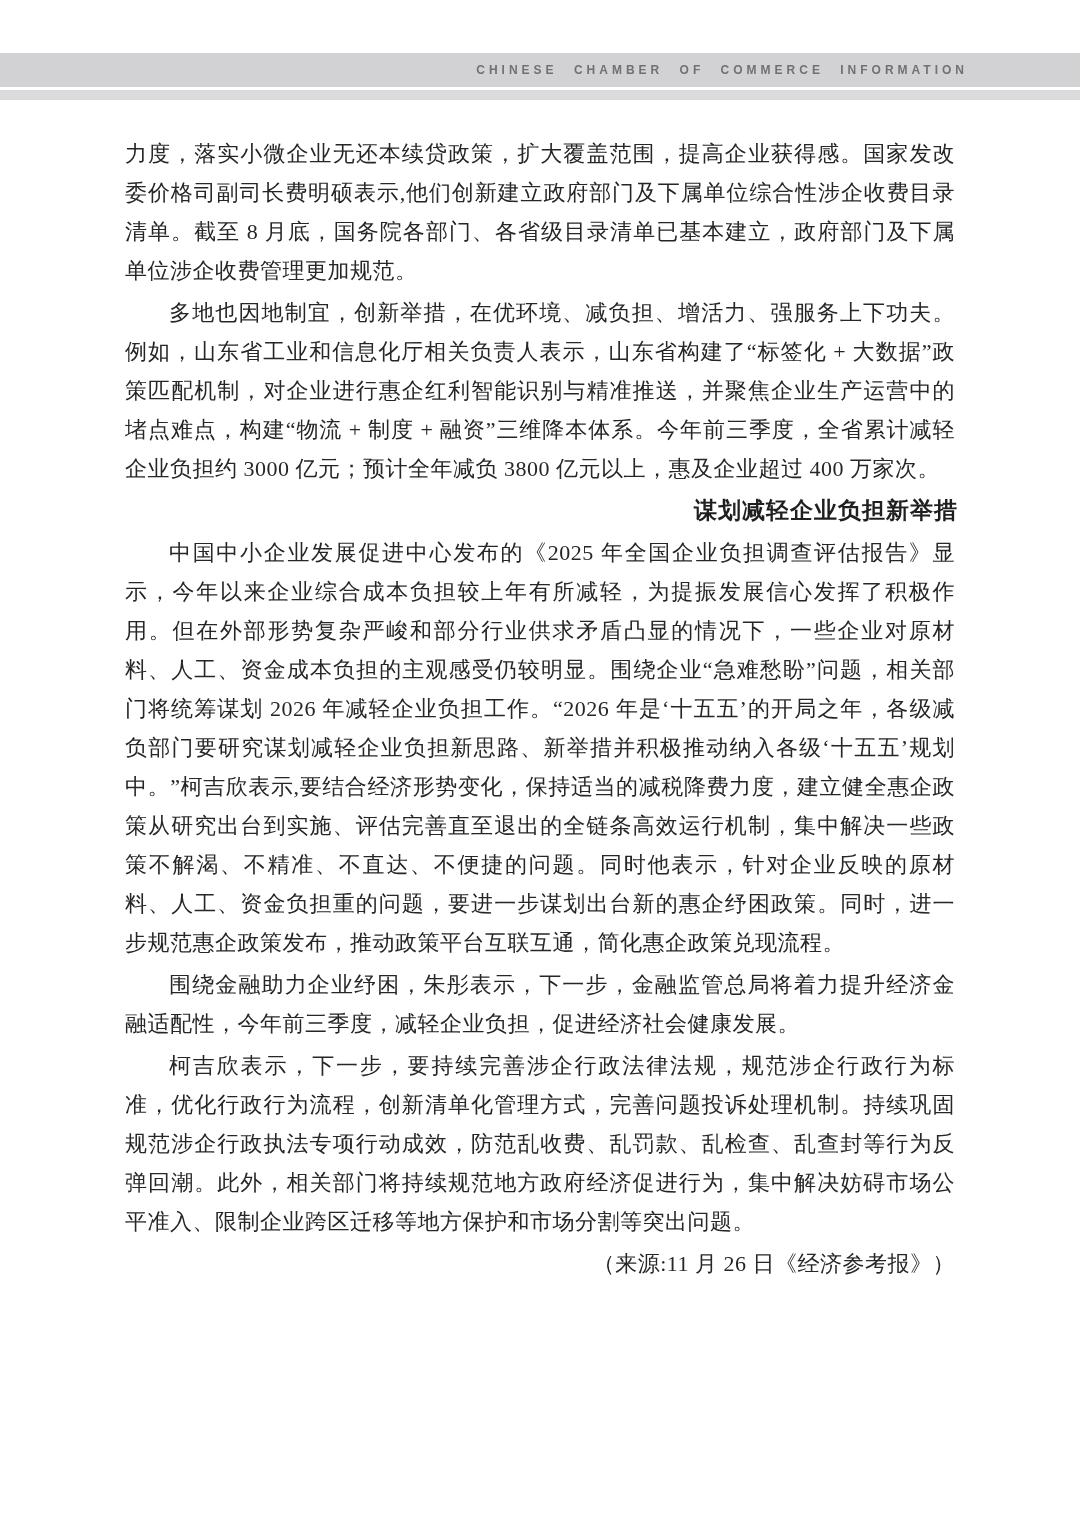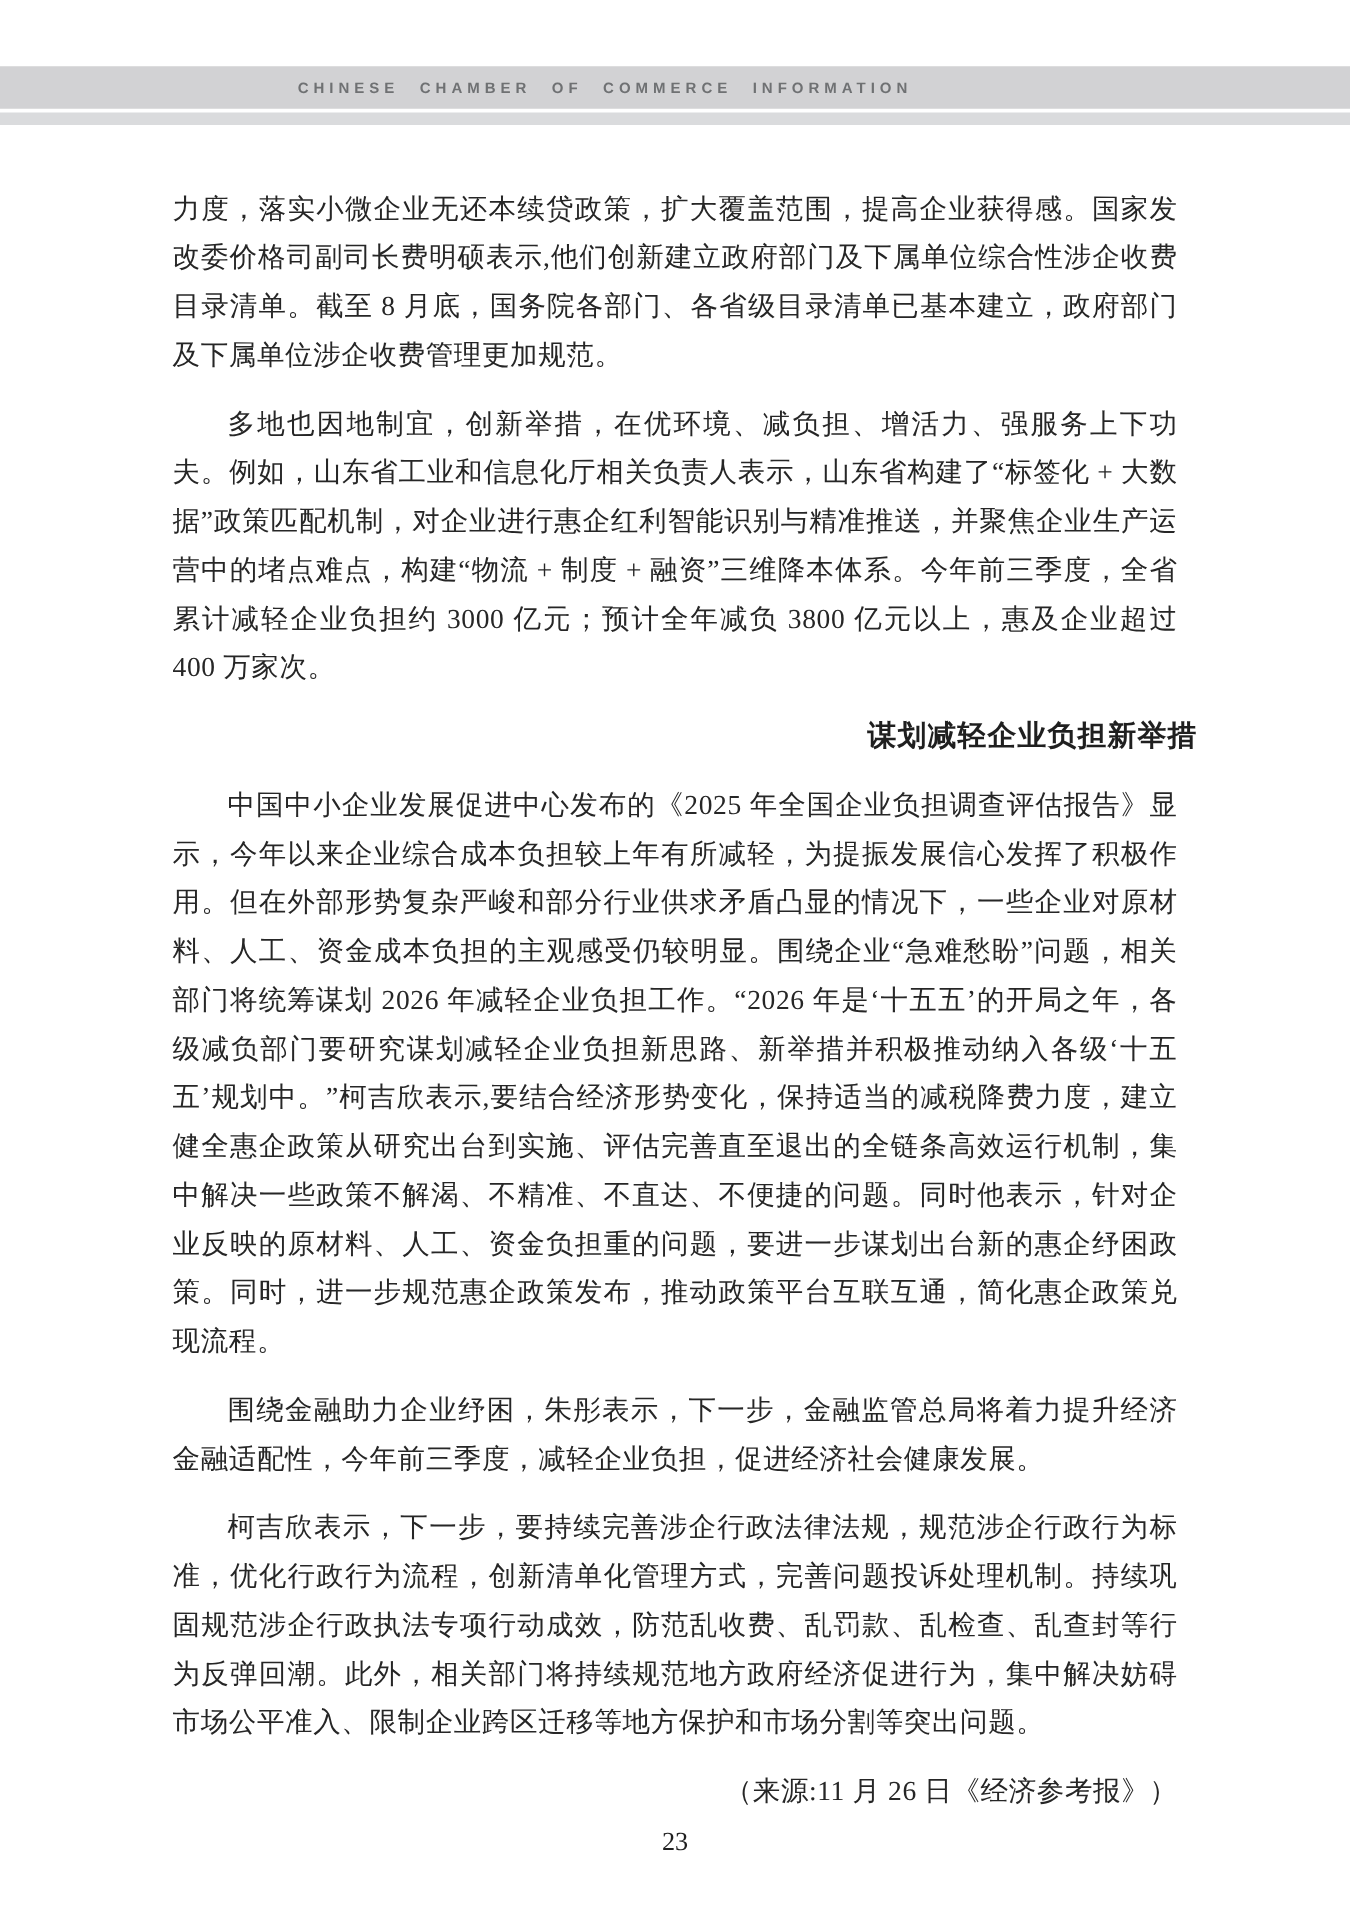--- a/index.html
+++ b/index.html
@@ -18,21 +18,21 @@
   
   .header-band {
     position: absolute;
     left: 0;
     top: 53px;
     width: 1080px;
     height: 34px;
     background: #d2d2d4;
     display: flex;
     align-items: center;
-    justify-content: center;
+    justify-content: flex-end;
   }
   .header-title {
     font-family: "Liberation Sans", "DejaVu Sans", sans-serif;
     font-size: 12px;
     font-weight: bold;
     letter-spacing: 4px;
     word-spacing: 9px;
     color: #6f7173;
     padding-right: 112px;
     white-space: nowrap;
@@ -52,21 +52,21 @@
     top: 131px;
     width: 836px;
     font-size: 22px;
     line-height: 39px;
     color: #262626;
     text-align: justify;
     text-justify: inter-ideograph;
     letter-spacing: 0.5px;
   }
   .content p {
-    margin: 16px;
+    margin: 3px;
     padding: 0;
   }
   .content p.indented {
     text-indent: 2em;
   }
   .section-heading {
     margin: 0;
     padding: 0;
     font-size: 23px;
     line-height: 39px;
@@ -107,15 +107,14 @@
   <div class="content">
     <p>力度，落实小微企业无还本续贷政策，扩大覆盖范围，提高企业获得感。国家发改委价格司副司长费明硕表示,他们创新建立政府部门及下属单位综合性涉企收费目录清单。截至 8 月底，国务院各部门、各省级目录清单已基本建立，政府部门及下属单位涉企收费管理更加规范。</p>
     <p class="indented">多地也因地制宜，创新举措，在优环境、减负担、增活力、强服务上下功夫。例如，山东省工业和信息化厅相关负责人表示，山东省构建了“标签化 + 大数据”政策匹配机制，对企业进行惠企红利智能识别与精准推送，并聚焦企业生产运营中的堵点难点，构建“物流 + 制度 + 融资”三维降本体系。今年前三季度，全省累计减轻企业负担约 3000 亿元；预计全年减负 3800 亿元以上，惠及企业超过 400 万家次。</p>
     <h3 class="section-heading">谋划减轻企业负担新举措</h3>
     <p class="indented">中国中小企业发展促进中心发布的《2025 年全国企业负担调查评估报告》显示，今年以来企业综合成本负担较上年有所减轻，为提振发展信心发挥了积极作用。但在外部形势复杂严峻和部分行业供求矛盾凸显的情况下，一些企业对原材料、人工、资金成本负担的主观感受仍较明显。围绕企业“急难愁盼”问题，相关部门将统筹谋划 2026 年减轻企业负担工作。“2026 年是‘十五五’的开局之年，各级减负部门要研究谋划减轻企业负担新思路、新举措并积极推动纳入各级‘十五五’规划中。”柯吉欣表示,要结合经济形势变化，保持适当的减税降费力度，建立健全惠企政策从研究出台到实施、评估完善直至退出的全链条高效运行机制，集中解决一些政策不解渴、不精准、不直达、不便捷的问题。同时他表示，针对企业反映的原材料、人工、资金负担重的问题，要进一步谋划出台新的惠企纾困政策。同时，进一步规范惠企政策发布，推动政策平台互联互通，简化惠企政策兑现流程。</p>
     <p class="indented">围绕金融助力企业纾困，朱彤表示，下一步，金融监管总局将着力提升经济金融适配性，今年前三季度，减轻企业负担，促进经济社会健康发展。</p>
     <p class="indented">柯吉欣表示，下一步，要持续完善涉企行政法律法规，规范涉企行政行为标准，优化行政行为流程，创新清单化管理方式，完善问题投诉处理机制。持续巩固规范涉企行政执法专项行动成效，防范乱收费、乱罚款、乱检查、乱查封等行为反弹回潮。此外，相关部门将持续规范地方政府经济促进行为，集中解决妨碍市场公平准入、限制企业跨区迁移等地方保护和市场分割等突出问题。</p>
     <p class="source-line">（来源:11 月 26 日《经济参考报》）</p>
   </div>
 
-  <div class="page-number">23</div>
 
 </div>
 
 </body></html>

